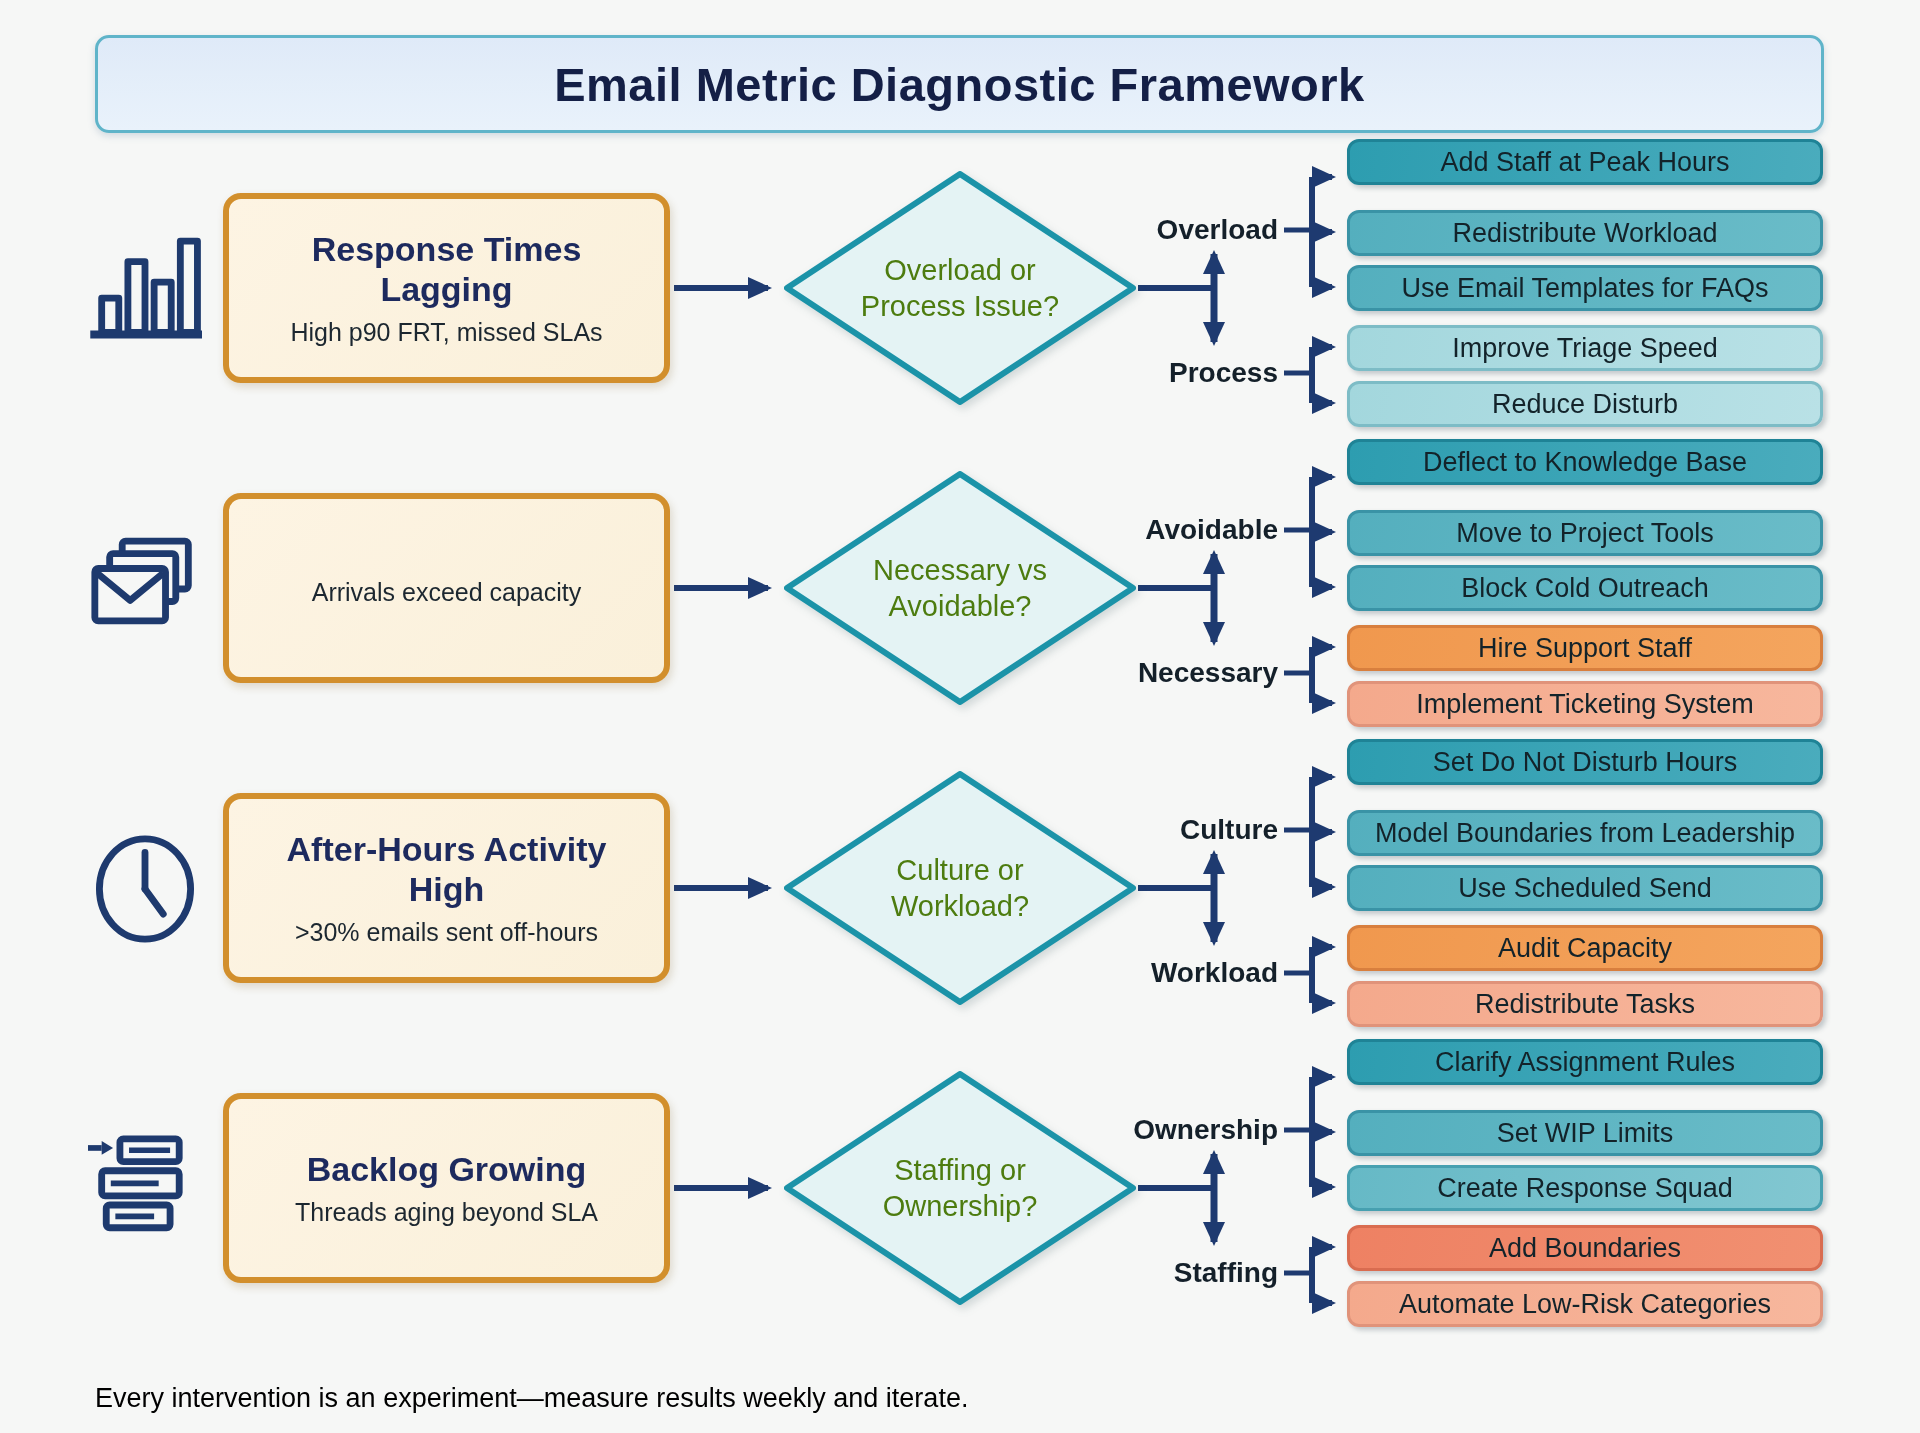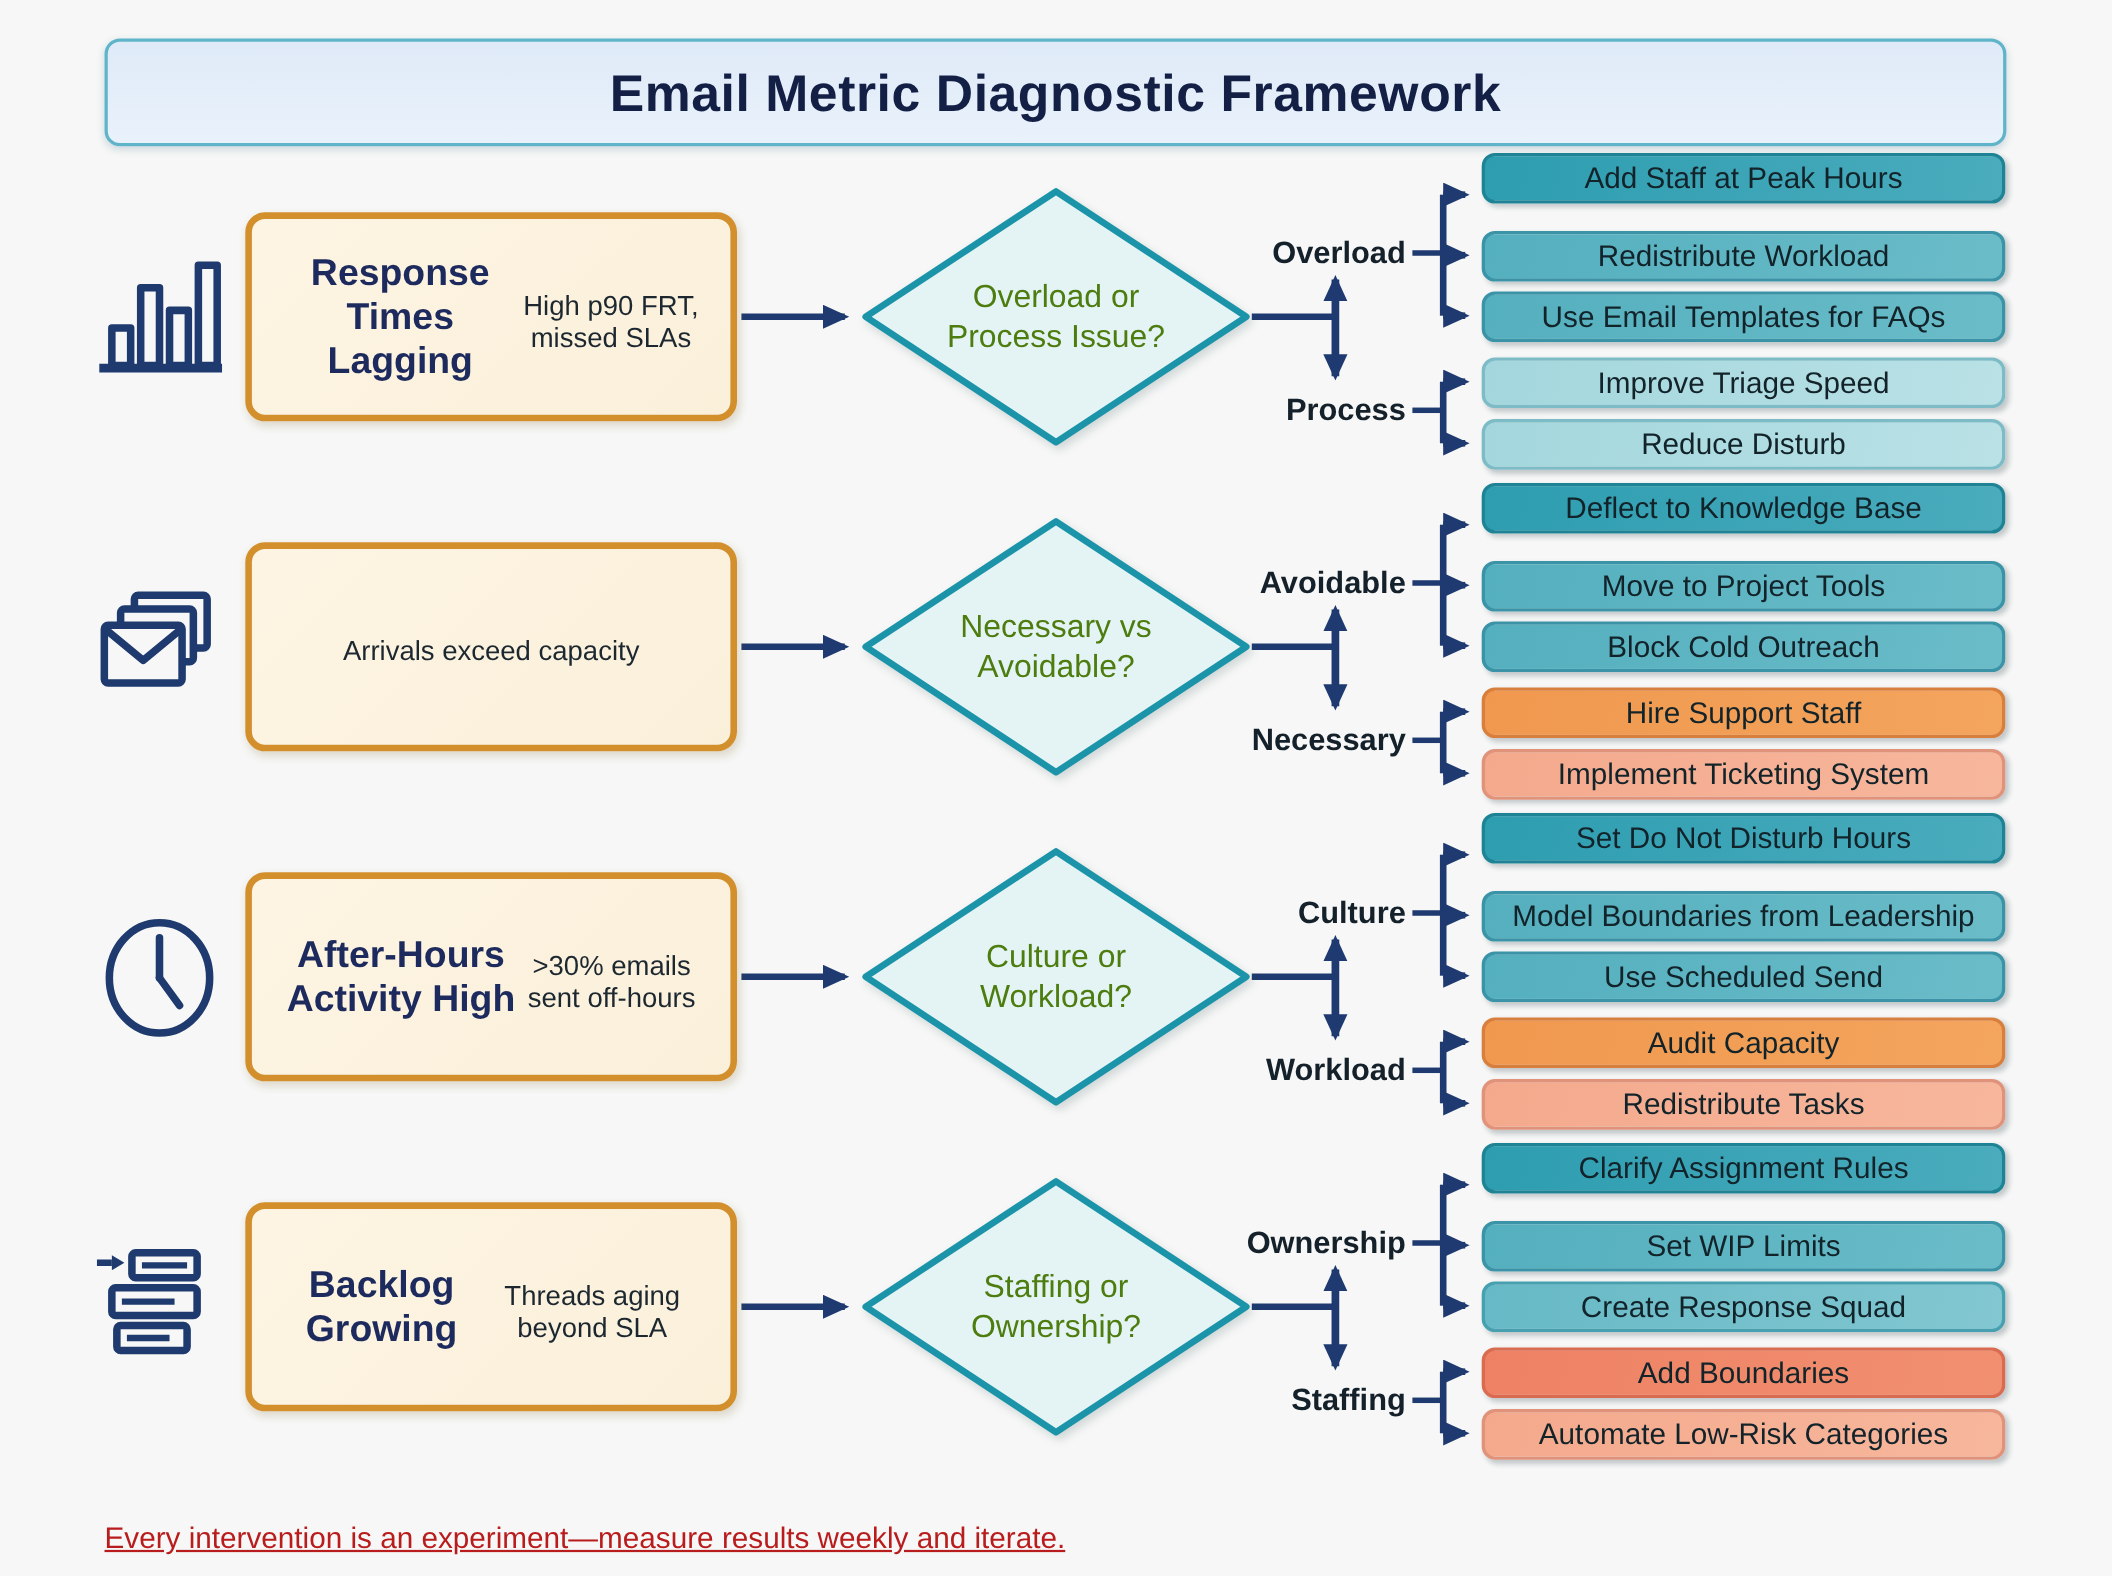--- a/index.html
+++ b/index.html
@@ -24,21 +24,21 @@
   .connectors{position:absolute;left:0;top:0;z-index:1;}
   
   .row{position:absolute;left:0;width:1920px;height:0;z-index:2;}
   .icon{position:absolute;left:88px;top:232px;width:114px;height:114px;}
   .problem{
     position:absolute;left:223px;top:193px;width:447px;height:190px;
     box-sizing:border-box;
     background:linear-gradient(135deg,#fdf4e3 0%,#faf0da 100%);
     border:6px solid #d28f2c;border-radius:18px;
     box-shadow:2px 4px 8px rgba(120,90,30,.20);
-    display:flex;flex-direction:row;align-items:center;justify-content:center;
+    display:flex;flex-direction:column;align-items:center;justify-content:center;
     padding:6px 26px;text-align:center;
   }
   .problem-title{
     font-size:34px;font-weight:bold;color:#1d2a5e;line-height:1.18;
   }
   .problem-sub{
     font-size:25px;color:#1c2730;margin-top:9px;
   }
   .diamond{position:absolute;left:783px;top:170px;width:354px;height:236px;}
   .diamond-shape{position:absolute;left:0;top:0;width:354px;height:236px;
@@ -64,21 +64,21 @@
   .a1{top:139px}.a2{top:210px}.a3{top:265px}.a4{top:325px}.a5{top:381px}
   .action[data-tone="teal-dark"]  {background:linear-gradient(100deg,#2d9db0,#4aacbd);border-color:#1f8396;}
   .action[data-tone="teal-medium"]{background:linear-gradient(100deg,#54afbe,#6abcc8);border-color:#3a93a6;}
   .action[data-tone="teal-soft"]  {background:linear-gradient(100deg,#66b9c6,#82c7d1);border-color:#47a0b0;}
   .action[data-tone="teal-light"] {background:linear-gradient(100deg,#a3d7dd,#b9e1e6);border-color:#7dbcc6;}
   .action[data-tone="orange"]     {background:linear-gradient(100deg,#f0984e,#f4a55e);border-color:#d87f3e;}
   .action[data-tone="salmon"]     {background:linear-gradient(100deg,#f4a98c,#f7b79d);border-color:#e0937a;}
   .action[data-tone="red"]        {background:linear-gradient(100deg,#ee8163,#f19071);border-color:#d96c50;}
   
   .footer{
-    position:absolute;left:95px;top:1383px;font-size:27px;color:#b91c1c;text-decoration:underline;
+    position:absolute;left:95px;top:1383px;font-size:27px;color:#000000;
   }
   .ic{stroke:#1e3a6e;fill:none;stroke-linejoin:round;}
   .ic-fill{fill:#f6f7f6;}
 </style>
 </head>
 <body>
 
 <div class="banner">
   <h1>Email Metric Diagnostic Framework</h1>
 </div>

